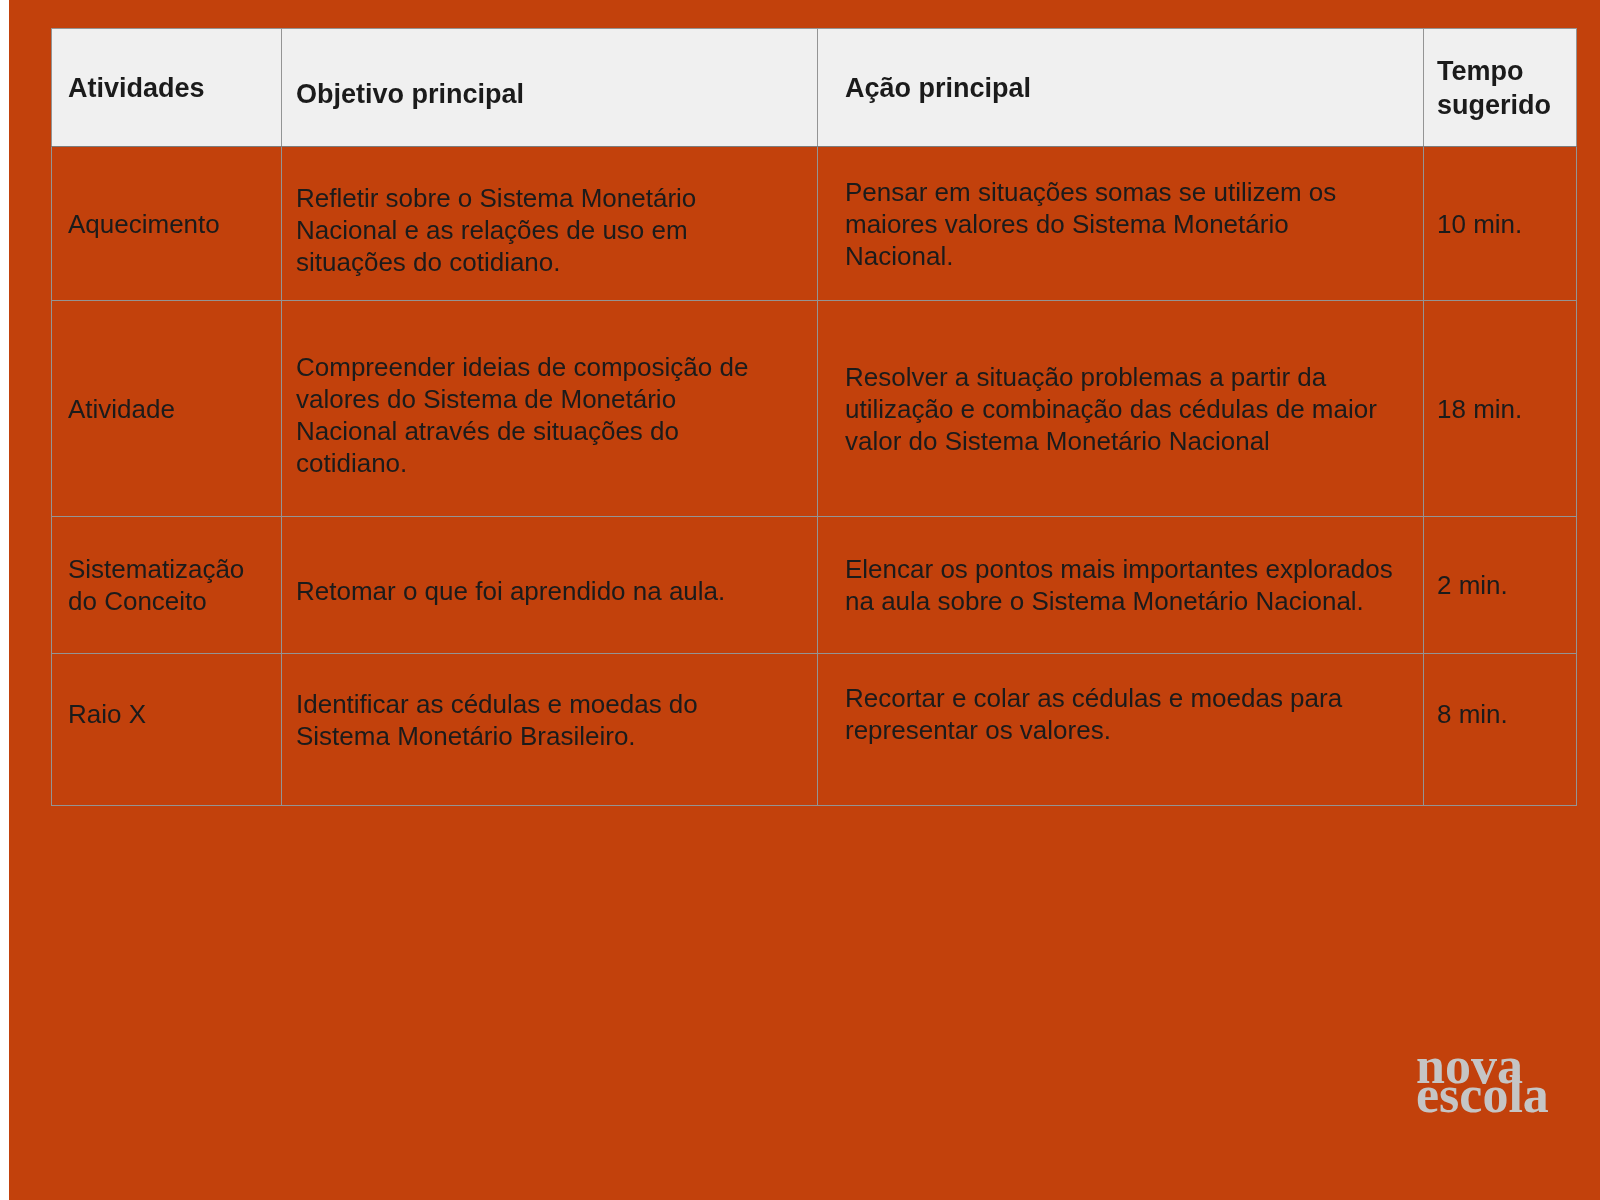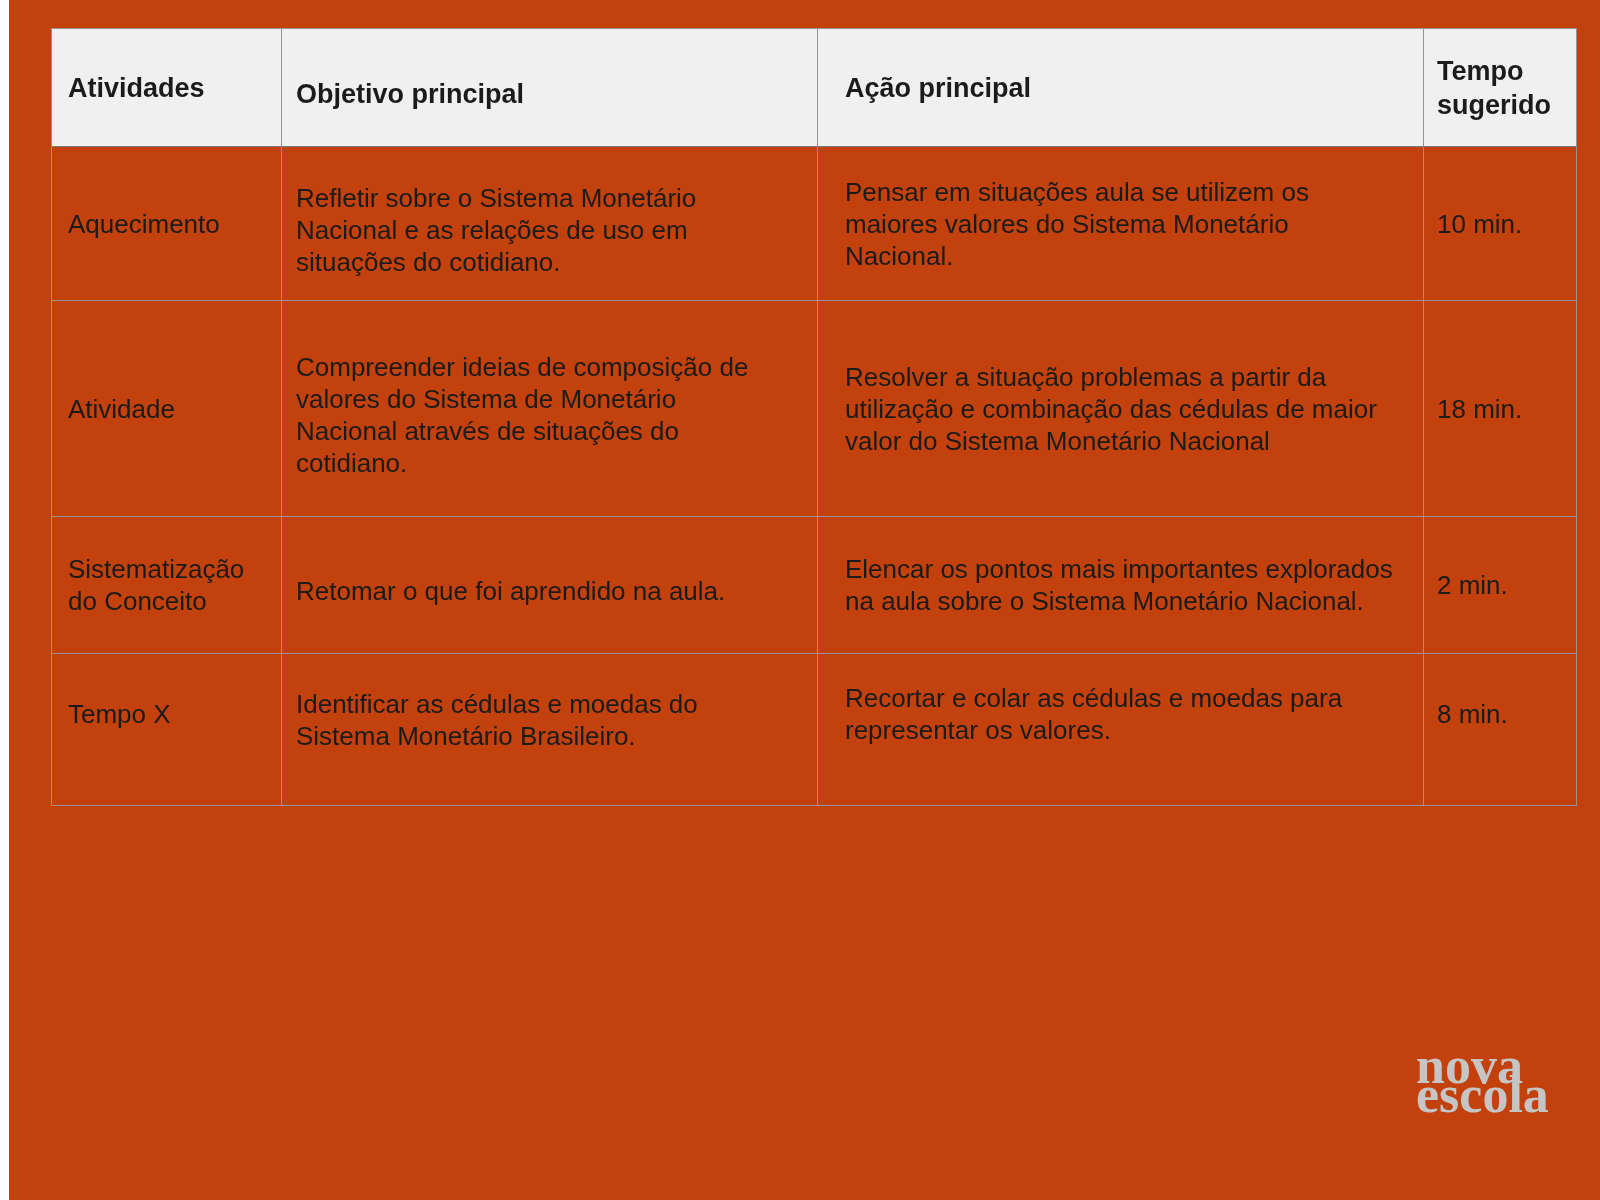--- a/index.html
+++ b/index.html
@@ -89,37 +89,37 @@
         <th class="h-atividade">Atividades</th>
         <th class="h-objetivo">Objetivo principal</th>
         <th class="h-acao">Ação principal</th>
         <th class="h-tempo">Tempo sugerido</th>
       </tr>
     </thead>
     <tbody>
       <tr class="r0">
         <td class="c-atividade">Aquecimento</td>
         <td class="c-objetivo">Refletir sobre o Sistema Monetário Nacional e as relações de uso em situações do cotidiano.</td>
-        <td class="c-acao">Pensar em situações aula se utilizem os maiores valores do Sistema Monetário Nacional.</td>
+        <td class="c-acao">Pensar em situações somas se utilizem os maiores valores do Sistema Monetário Nacional.</td>
         <td class="c-tempo">10 min.</td>
       </tr>
       <tr class="r1">
         <td class="c-atividade">Atividade</td>
         <td class="c-objetivo">Compreender ideias de composição de valores do Sistema de Monetário Nacional através de situações do cotidiano.</td>
         <td class="c-acao">Resolver a situação problemas a partir da utilização e combinação das cédulas de maior valor do Sistema Monetário Nacional</td>
         <td class="c-tempo">18 min.</td>
       </tr>
       <tr class="r3">
         <td class="c-atividade">Sistematização do Conceito</td>
         <td class="c-objetivo">Retomar o que foi aprendido na aula.</td>
         <td class="c-acao">Elencar os pontos mais importantes explorados na aula sobre o Sistema Monetário Nacional.</td>
         <td class="c-tempo">2 min.</td>
       </tr>
       <tr class="r5">
-        <td class="c-atividade">Tempo X</td>
+        <td class="c-atividade">Raio X</td>
         <td class="c-objetivo">Identificar as cédulas e moedas do Sistema Monetário Brasileiro.</td>
         <td class="c-acao">Recortar e colar as cédulas e moedas para representar os valores.</td>
         <td class="c-tempo">8 min.</td>
       </tr>
     </tbody>
   </table>
 
   <div class="watermark">
     <div>nova</div>
     <div>escola</div>

